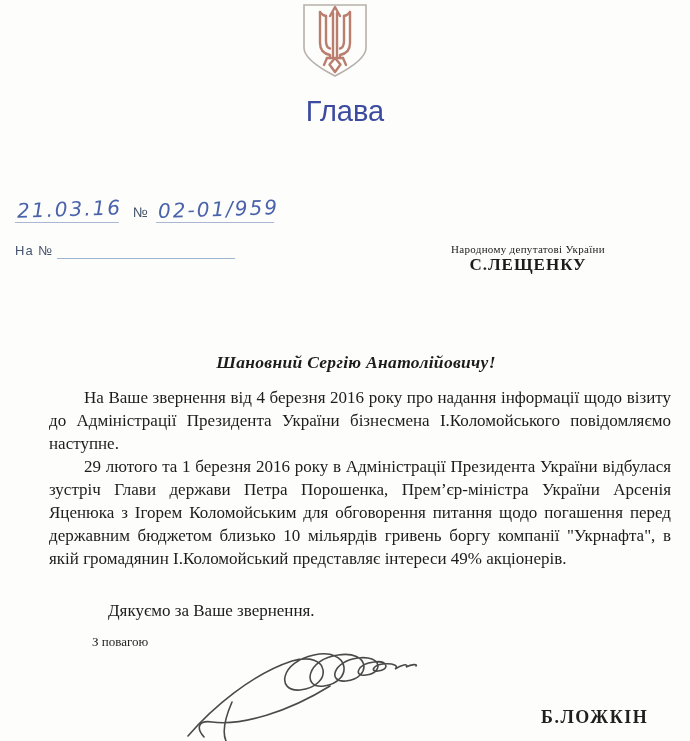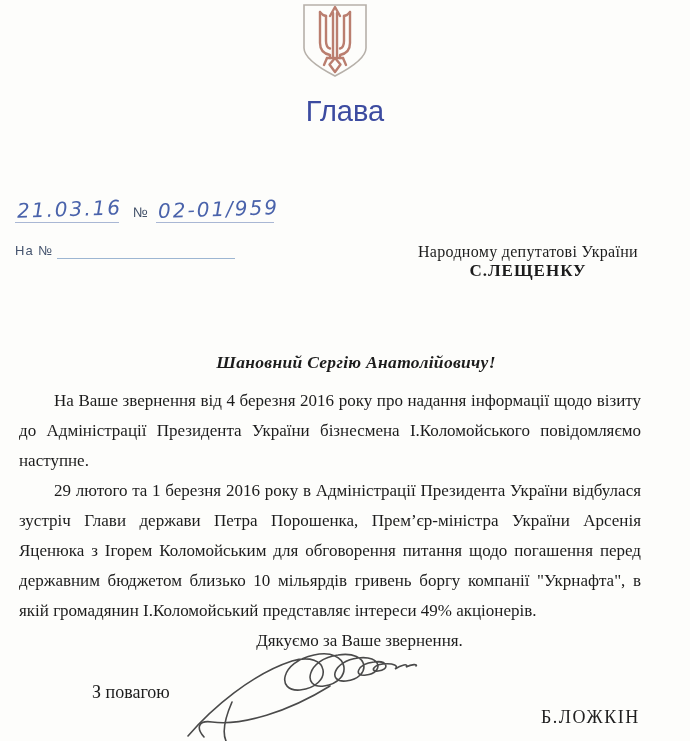--- a/index.html
+++ b/index.html
@@ -66,51 +66,50 @@
     width:178px; height:15px;
     border-bottom:1.2px solid #9db6d2;
     margin-left:4px;
   }
 
   
   .recipient {
     position:absolute; left:392px; top:243px; width:272px;
     text-align:center;
   }
-  .recipient-line1 { font-size:16px; letter-spacing:0.3px; }
+  .recipient-line1 { font-size:11px; letter-spacing:0.3px; }
   .recipient-line2 {
     font-size:17px; font-weight:bold;
     letter-spacing:1px; margin-top:0;
   }
 
   
   .salutation {
     position:absolute; left:45px; top:352px; width:622px;
     text-align:center;
     font-size:17.5px; font-weight:bold; font-style:italic;
     letter-spacing:0.3px;
   }
   .body-text {
-    position:absolute; left:19px; top:386px; width:622px;
-    font-size:17px; line-height:30px;
+    position:absolute; left:49px; top:386px; width:622px;
+    font-size:17px; line-height:23px;
     text-align:justify;
   }
   .body-text p { margin:0; text-indent:35px; }
-  .body-text p.thanks { text-indent:59px; text-align:center; }
+  .body-text p.thanks { text-indent:59px; text-align:left;margin-top:29px; }
 
   
   .valediction {
     position:absolute; left:92px; top:634px;
-    font-size:18px;
-    margin-top:48px;
+    font-size:13px;
   }
   .signature { position:absolute; left:180px; top:640px; }
   .signatory {
     position:absolute; left:541px; top:707px;
-    font-size:18px; font-weight:normal; letter-spacing:1.5px;
+    font-size:18px; font-weight:bold; letter-spacing:1.5px;
     color:#1f1f1f;
   }
 </style>
 </head>
 <body>
 
 <div class="page">
 
   <div class="emblem">
     <svg width="76" height="78" viewBox="0 0 76 78" xmlns="http://www.w3.org/2000/svg">

